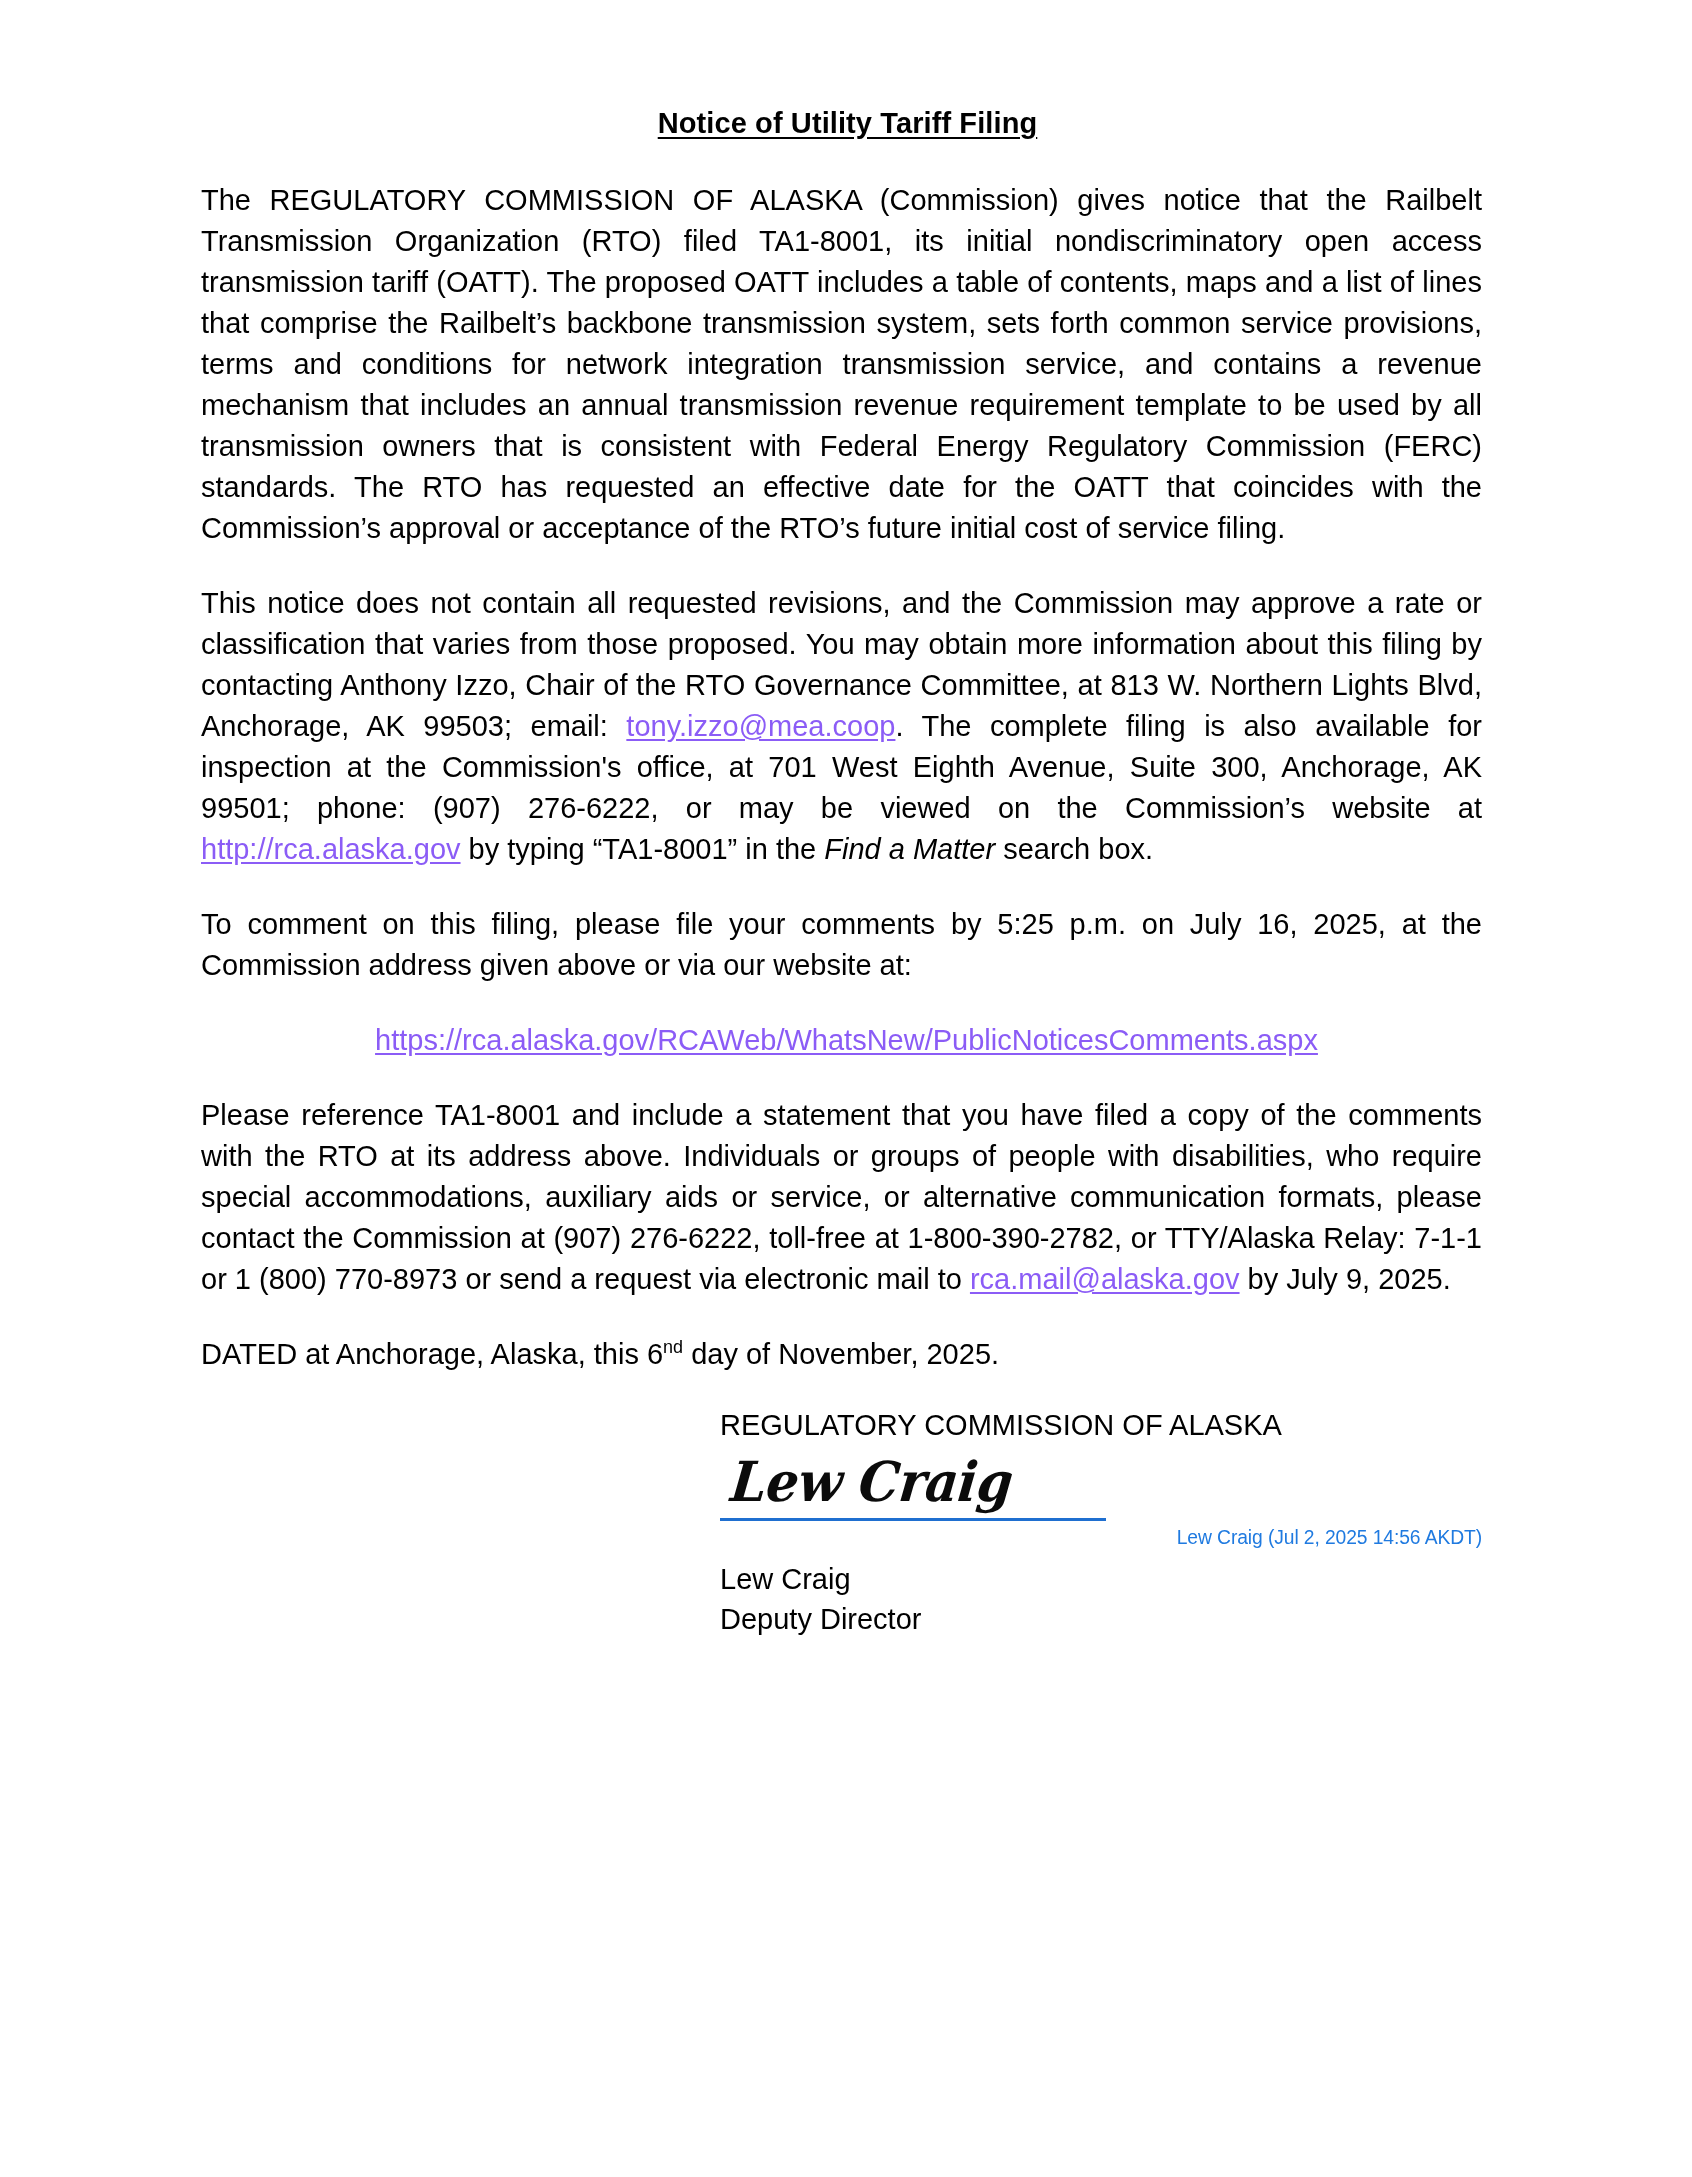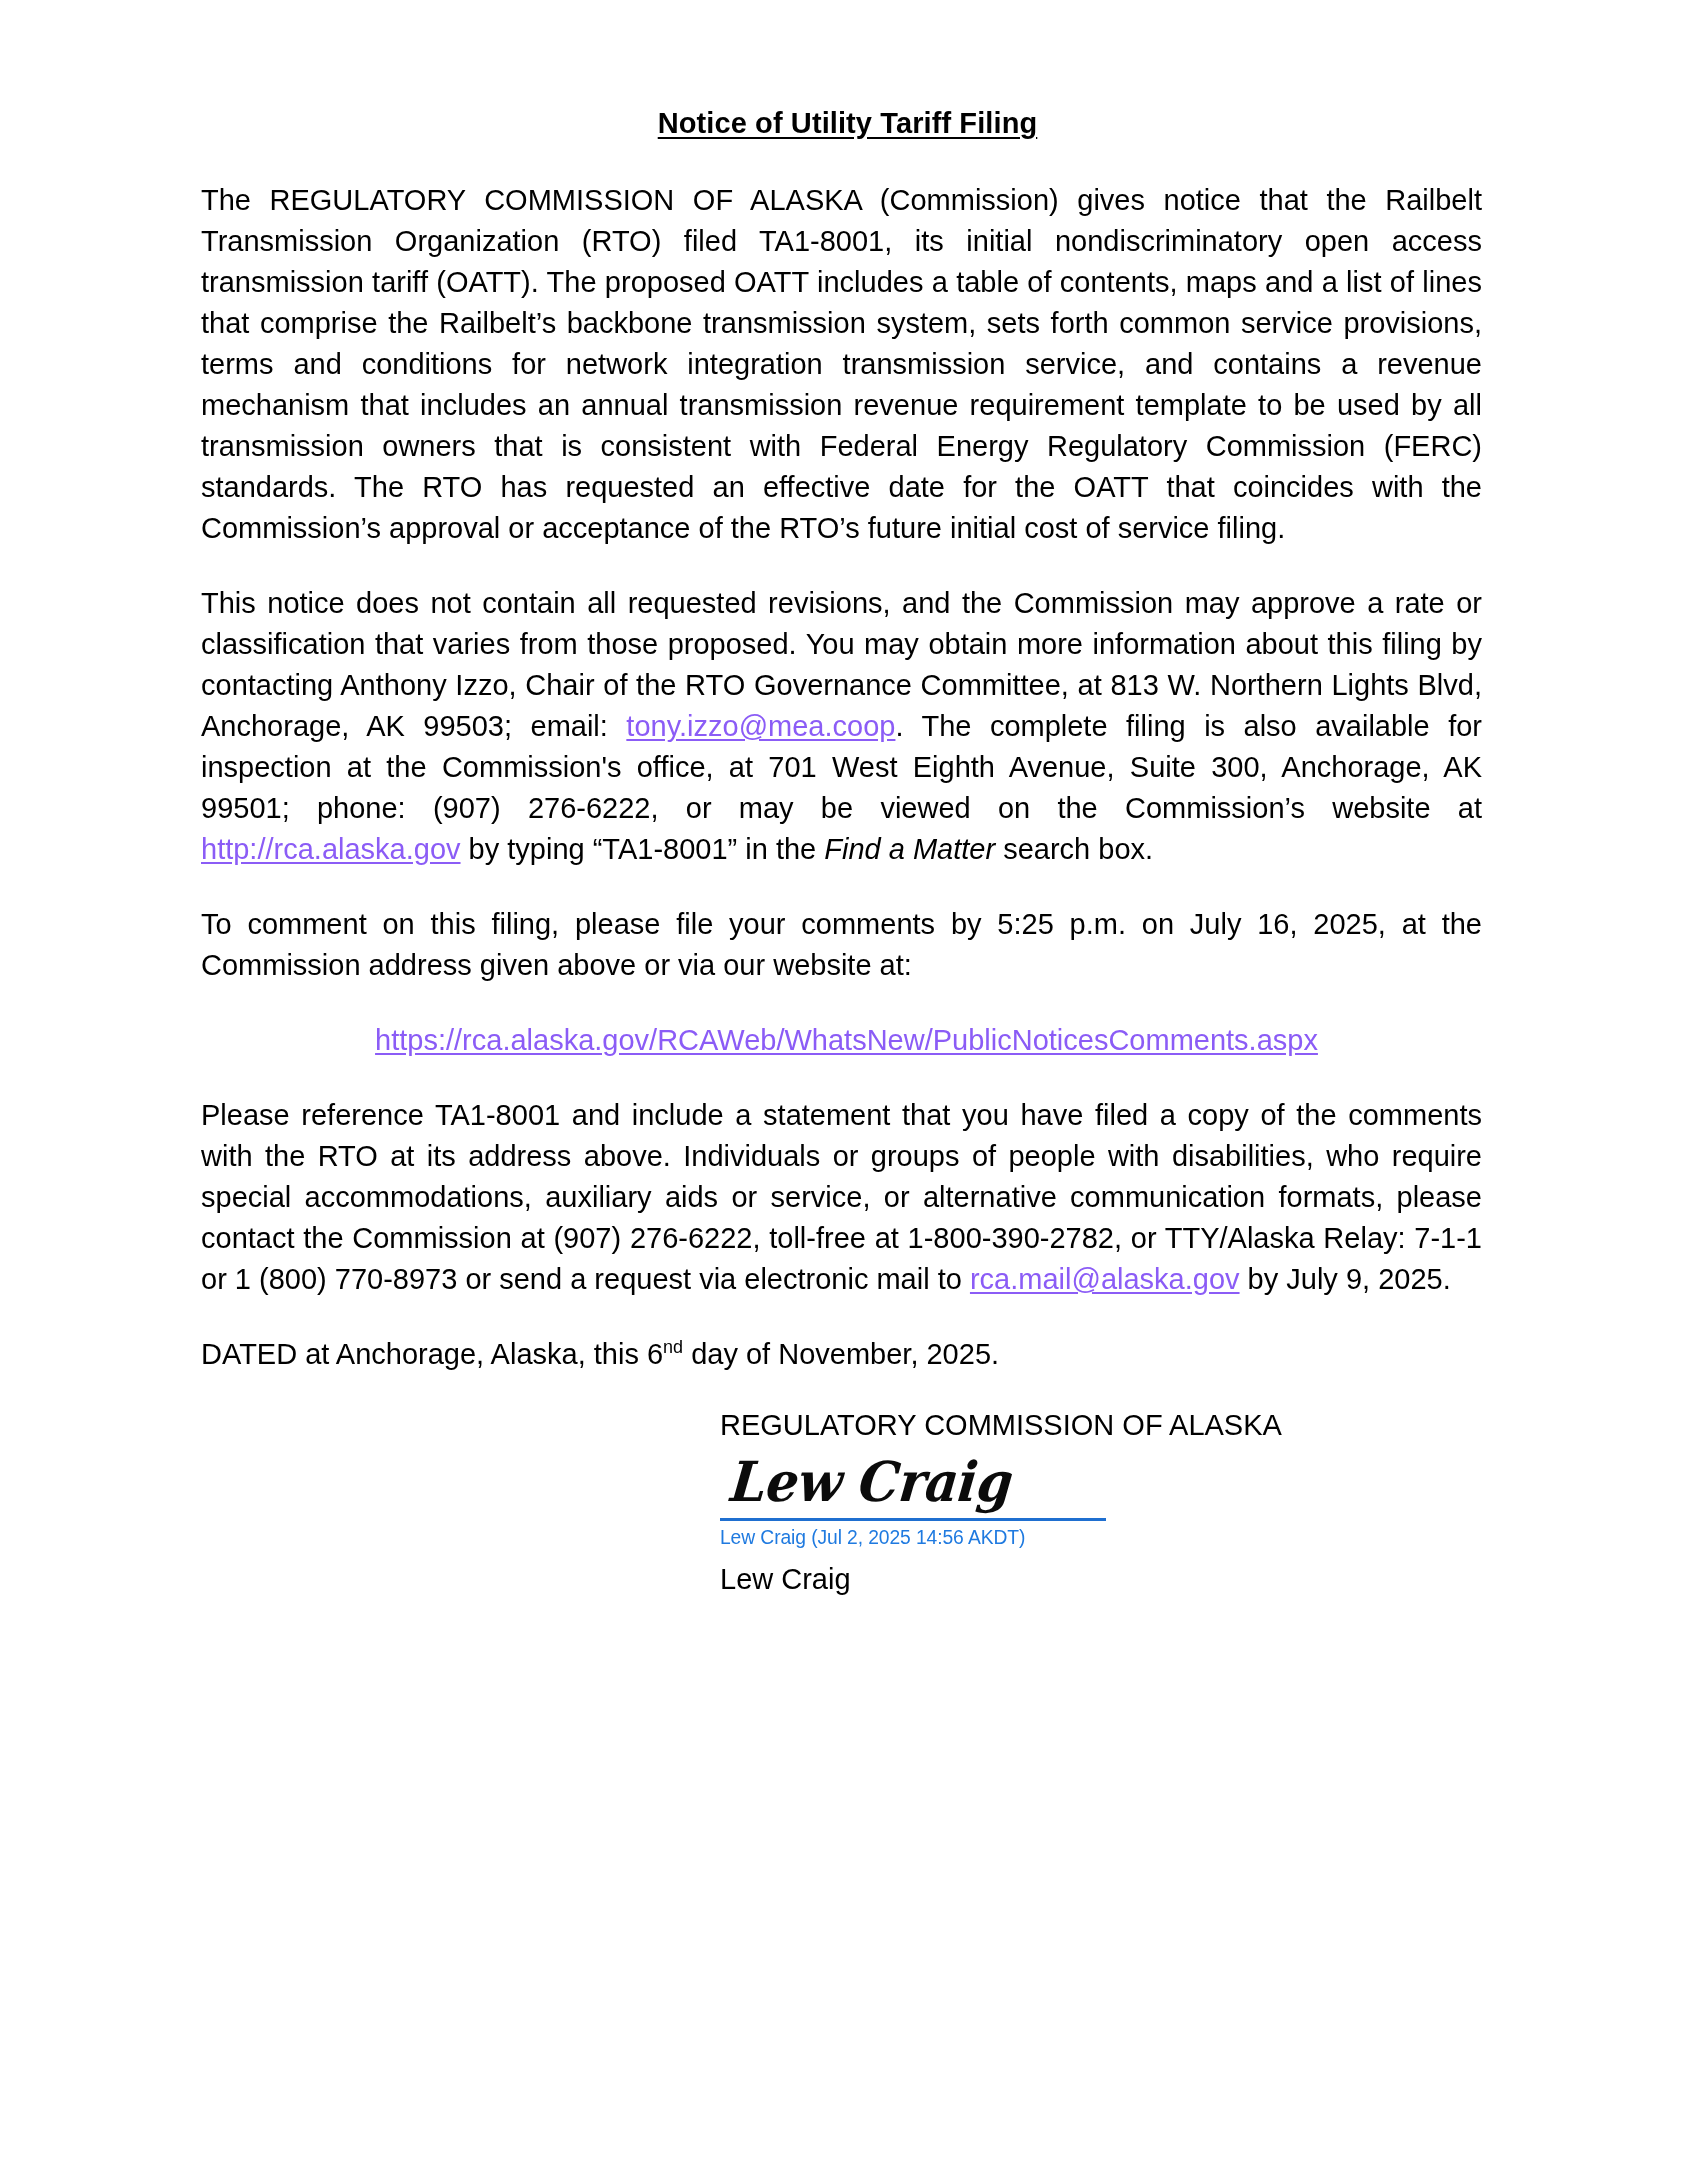--- a/index.html
+++ b/index.html
@@ -105,20 +105,21 @@
     height: 3px;
     background: #1f6fd0;
   }
   .sig-stamp {
     font-size: 19.3px;
     line-height: 26px;
     color: #1f7ae0;
     margin: 2px 0 8px 0;
     letter-spacing: -0.1px;
     white-space: nowrap;
+    text-align: right;
   }
   .sig-name, .sig-role {
     font-size: 29px;
     line-height: 40px;
     margin: 0;
   }
 </style>
 </head>
 <body>
 
@@ -139,16 +140,17 @@
   <div class="dated-line"><span>DATED at Anchorage, Alaska, this 6</span><sup>nd</sup><span> day of November, 2025.</span></div>
 
   <div class="sig-block">
     <div class="sig-agency">REGULATORY COMMISSION OF ALASKA</div>
     <div class="sig-area">
       <div class="sig-script">Lew Craig</div>
       <div class="sig-rule"></div>
     </div>
     <div class="sig-stamp">Lew Craig (Jul 2, 2025 14:56 AKDT)</div>
     <div class="sig-name">Lew Craig</div>
+    <div class="sig-role">Deputy Director</div>
   </div>
 
 </div>
 
 
 </body></html>

